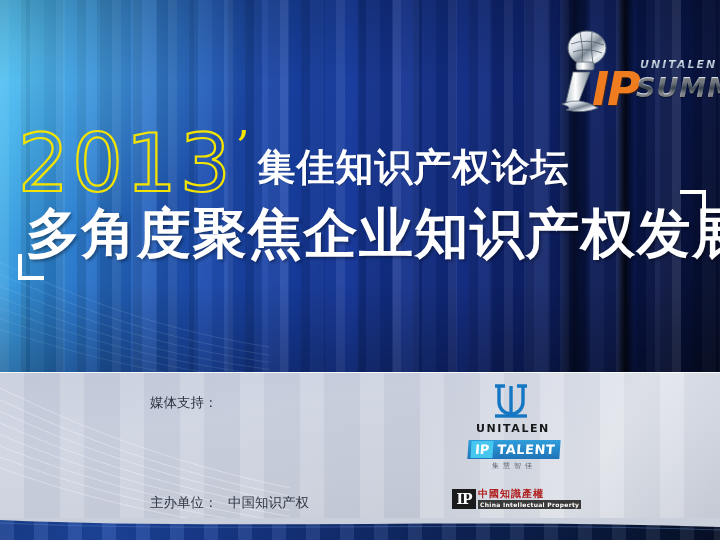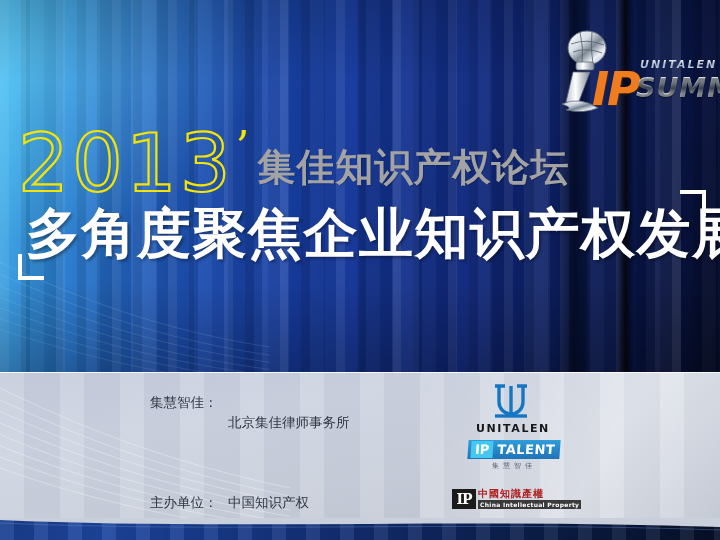--- a/index.html
+++ b/index.html
@@ -63,21 +63,21 @@
   .year-thin{
     font-size:80px;color:transparent;-webkit-text-stroke:2.2px #f5e400;
     font-family:"DejaVu Sans",sans-serif;font-weight:400;letter-spacing:3px;
     line-height:.80;
   }
   .apos{
     color:#f5e400;font-size:44px;line-height:1;margin-left:2px;
     position:relative;top:-26px;font-family:"DejaVu Serif",serif;
   }
   .line1-cn{
-    color:#a3a3a3;font-size:38px;font-weight:700;letter-spacing:1px;
+    color:#ffffff;font-size:38px;font-weight:700;letter-spacing:1px;
     margin-left:8px;position:relative;top:-3px;
     font-family:"DejaVu Sans","Liberation Sans",sans-serif;
     text-shadow:1px 1px 0 rgba(0,0,0,.18);
   }
   .line2{
     position:absolute;left:26px;top:80px;width:680px;
     color:#ffffff;font-size:54px;font-weight:700;letter-spacing:1.5px;
     white-space:nowrap;
     font-family:"DejaVu Sans","Liberation Sans",sans-serif;
     text-shadow:2px 2px 3px rgba(0,0,0,.35);
@@ -256,22 +256,21 @@
         <path d="M-10,26 C70,64 170,112 350,145"></path>
         <path d="M-10,38 C70,76 170,120 350,152"></path>
         <path d="M-10,50 C70,88 170,128 350,158"></path>
         <path d="M-10,62 C70,99 170,136 350,164"></path>
         <path d="M-10,74 C70,110 170,144 350,170"></path>
         <path d="M-10,86 C70,120 170,152 350,176"></path>
       </g>
     </svg>
   </div>
 
-  <div class="spon lbl host-label">集慧智佳：</div>
-  <div class="spon host-org2">北京集佳律师事务所</div>
+  <div class="spon lbl host-label">媒体支持：</div>
   <div class="spon lbl media-label">主办单位：</div>
   <div class="spon media-name">中国知识产权</div>
 
   <div class="uni-logo">
     <div class="uni-mark">
       <svg viewBox="0 0 44 40" width="44" height="40">
         <g fill="none" stroke="#1577c4" stroke-width="3.4">
           <path d="M10,6 L10,22 A12,12 0 0 0 34,22 L34,6"></path>
           <path d="M22,6 L22,36"></path>
           <path d="M6,36 L38,36"></path>

